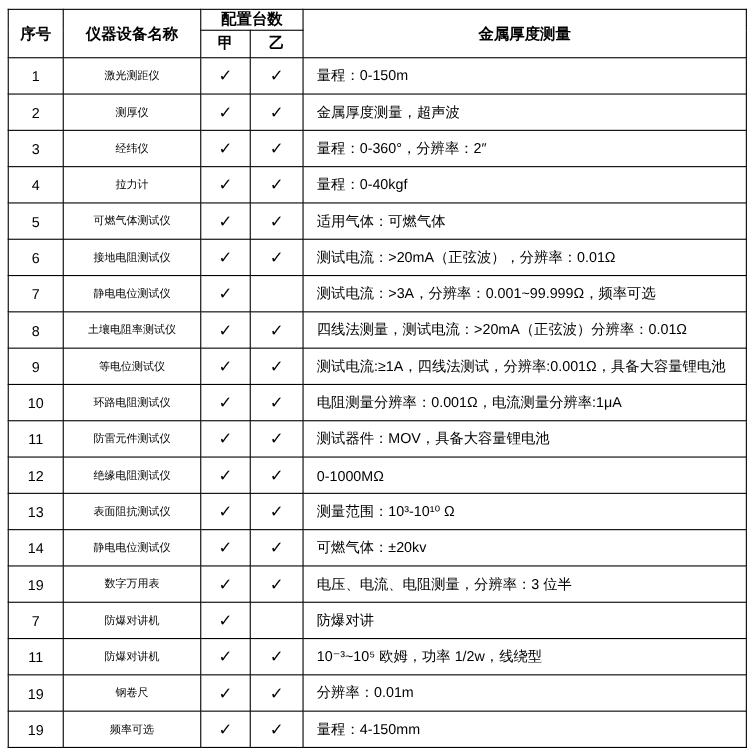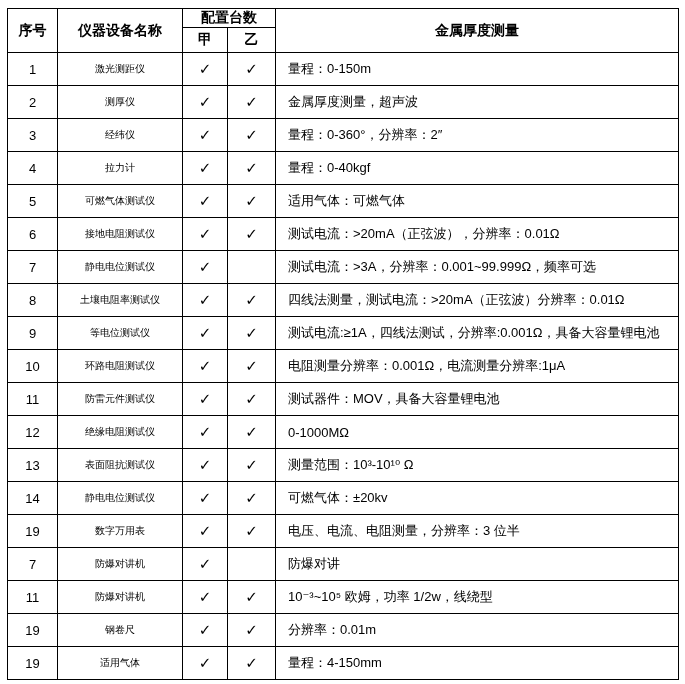--- a/index.html
+++ b/index.html
@@ -206,19 +206,19 @@
   </tr>
       <tr>
     <td class="c-no">19</td>
     <td class="c-name">钢卷尺</td>
     <td class="c-check">✓</td>
     <td class="c-check">✓</td>
     <td class="c-req">分辨率：0.01m</td>
   </tr>
       <tr>
     <td class="c-no">19</td>
-    <td class="c-name">适用气体</td>
+    <td class="c-name">频率可选</td>
     <td class="c-check">✓</td>
     <td class="c-check">✓</td>
     <td class="c-req">量程：4-150mm</td>
   </tr>
     </tbody>
 </table>
 
 </body></html>

